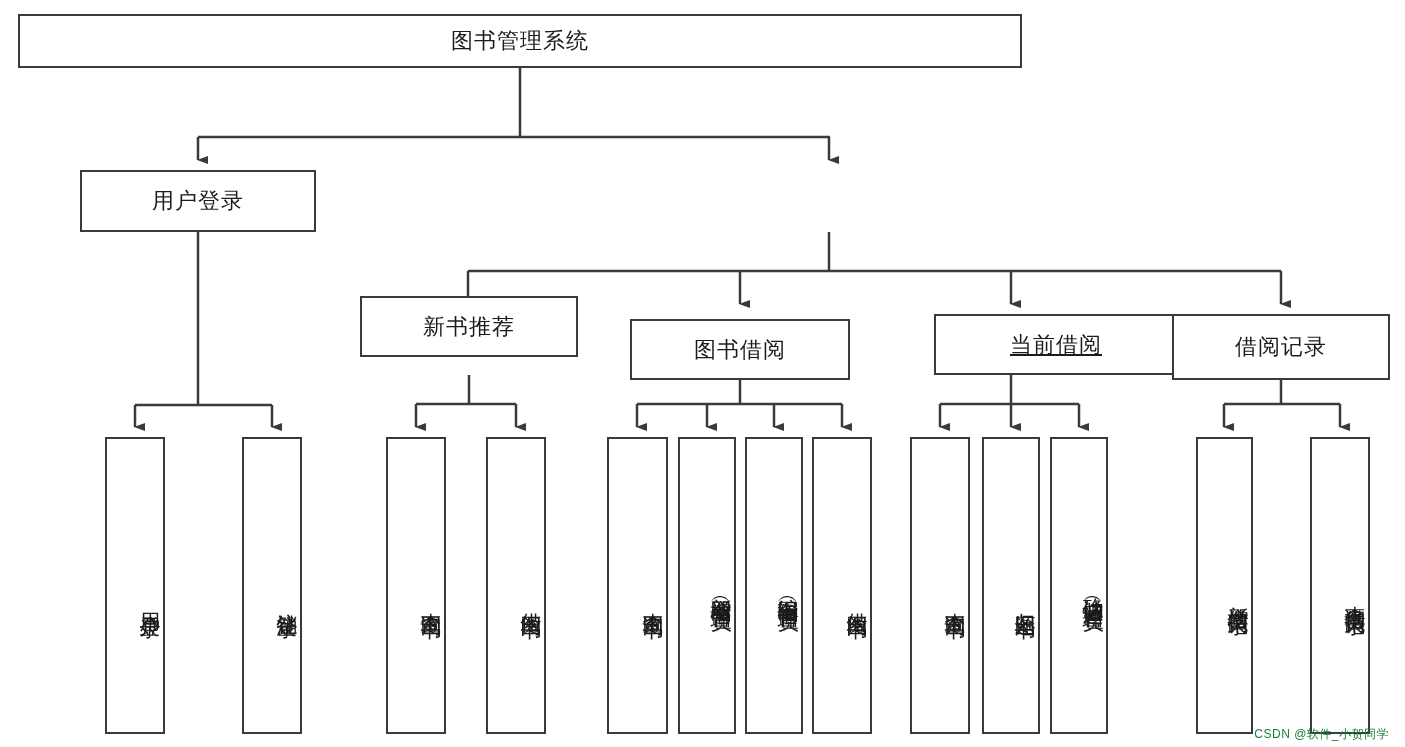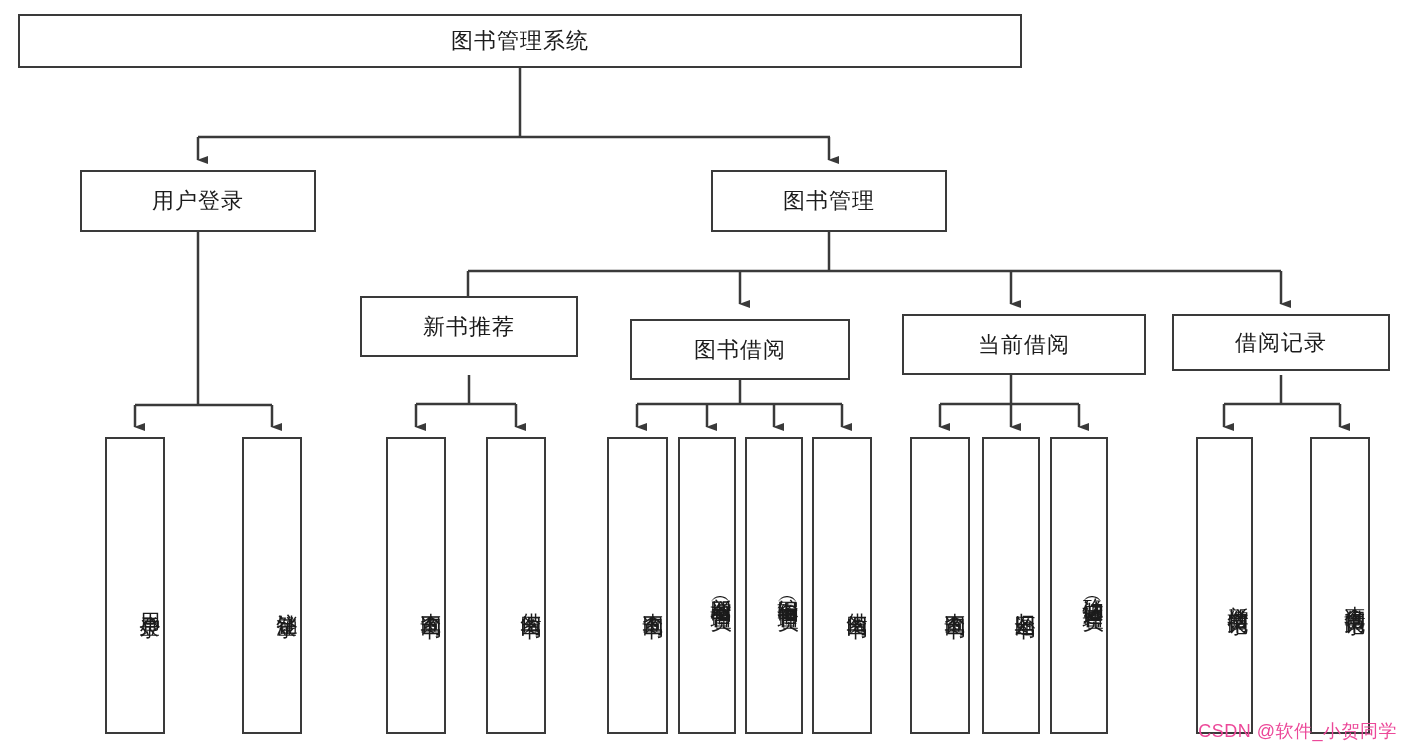--- a/index.html
+++ b/index.html
@@ -50,24 +50,24 @@
     align-items: flex-start;
     justify-content: center;
   }
   .node.vert .vtext {
     writing-mode: vertical-rl;
     text-orientation: upright;
     white-space: normal;
   }
   #watermark {
     position: absolute;
-    right: 8px;
+    right: 16px;
     bottom: 4px;
-    font-size: 18px;
-    color: #ec4899;
+    font-size: 12px;
+    color: #15803d;
     letter-spacing: 0.5px;
     z-index: 3;
     white-space: nowrap;
   }
 </style>
 </head>
 <body>
 
 <div id="canvas">
 
@@ -121,34 +121,31 @@
     </g>
   </svg>
 
   <div class="node horiz" style="left:18px; top:14px; width:1004px; height:54px;">
     <span>图书管理系统</span>
   </div>
 
   <div class="node horiz" style="left:80px; top:170px; width:236px; height:62px;">
     <span>用户登录</span>
   </div>
-  <div class="node horiz" style="left:711px; top:170px; width:236px; height:62px;">
-    <span>图书管理</span>
-  </div>
 
   <div class="node horiz" style="left:360px; top:296px; width:218px; height:61px;">
     <span>新书推荐</span>
   </div>
   <div class="node horiz" style="left:630px; top:319px; width:220px; height:61px;">
     <span>图书借阅</span>
   </div>
-  <div class="node horiz" style="left:902px; top:314px; width:244px; height:61px;">
+  <div class="node horiz" style="left:934px; top:314px; width:244px; height:61px;text-decoration:underline;">
     <span>当前借阅</span>
   </div>
-  <div class="node horiz" style="left:1172px; top:314px; width:218px; height:57px;font-family:Liberation Mono, monospace;">
+  <div class="node horiz" style="left:1172px; top:314px; width:218px; height:66px;font-family:Liberation Mono, monospace;">
     <span>借阅记录</span>
   </div>
 
   <div class="node vert" style="left:105px; top:437px; width:60px; height:297px;">
     <span class="vtext">用户登录</span>
   </div>
   <div class="node vert" style="left:242px; top:437px; width:60px; height:297px;">
     <span class="vtext">注销登录</span>
   </div>
   <div class="node vert" style="left:386px; top:437px; width:60px; height:297px;">

